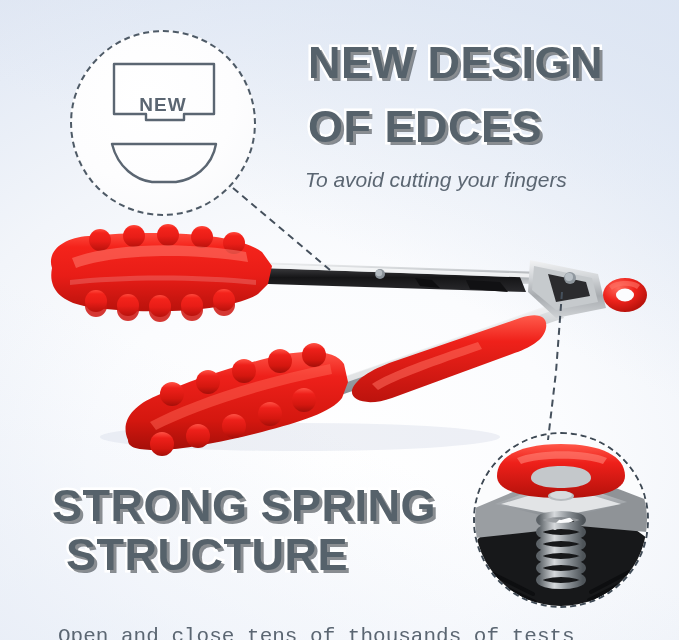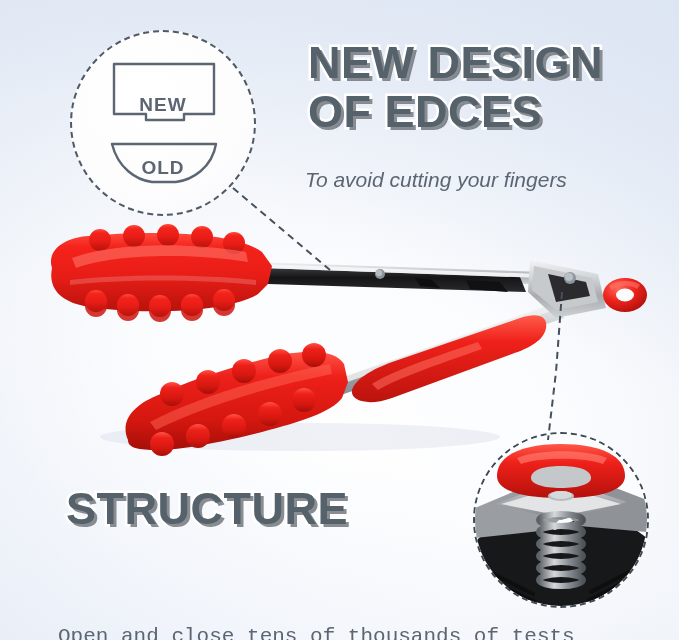--- a/index.html
+++ b/index.html
@@ -36,21 +36,21 @@
     -webkit-text-stroke: 5px #ffffff;
     paint-order: stroke fill;
     text-shadow: 3px 3px 0 rgba(40,48,54,0.55);
     white-space: nowrap;
   }
   #headline-top {
     left: 308px;
     top: 40px;
     font-size: 45px;
   }
-  #headline-top .line2 { display: block; margin-top: 3px; }
+  #headline-top .line2 { display: block; margin-top: 18px; }
 
   #headline-bottom {
     left: 52px;
     top: 483px;
     font-size: 45px;
   }
   #headline-bottom .line2 { display: block; margin-top: 3px; margin-left: 14px; }
 
   .subtitle {
     position: absolute;
@@ -255,21 +255,20 @@
   </div>
 
   <div id="inset-edges">
     <svg width="182" height="182" viewBox="0 0 182 182">
 
       <path d="M42,32 L142,32 L142,82 L112,82 L112,88 L74,88 L74,82 L42,82 Z" fill="none" stroke="#5b6672" stroke-width="2.4" stroke-linejoin="round"></path>
 
       <path d="M40,112 L144,112 C140,136 120,148 104,150 L80,150 C64,148 46,136 40,112 Z" fill="none" stroke="#5b6672" stroke-width="2.4" stroke-linejoin="round"></path>
     </svg>
     <div class="lbl" id="lbl-new">NEW</div>
-    <div class="lbl" id="lbl-old">OLD</div>
   </div>
 
   <div id="inset-spring">
     <svg width="172" height="172" viewBox="0 0 172 172">
       <defs>
         <linearGradient id="capRed" x1="0" y1="0" x2="0" y2="1">
           <stop offset="0%" stop-color="#ff5748"></stop>
           <stop offset="35%" stop-color="#ee201a"></stop>
           <stop offset="100%" stop-color="#b4110b"></stop>
         </linearGradient>
@@ -331,18 +330,19 @@
   </svg>
 
   <div class="headline" id="headline-top">
     <span>NEW DESIGN</span>
     <span class="line2">OF EDCES</span>
   </div>
 
   <div class="subtitle" id="subtitle-top">To avoid cutting your fingers</div>
 
   <div class="headline" id="headline-bottom">
+    <span>STRONG SPRING</span>
     <span class="line2">STRUCTURE</span>
   </div>
 
   <div class="subtitle" id="subtitle-bottom">Open and close tens of thousands of tests</div>
 
 </div>
 
 </body></html>

